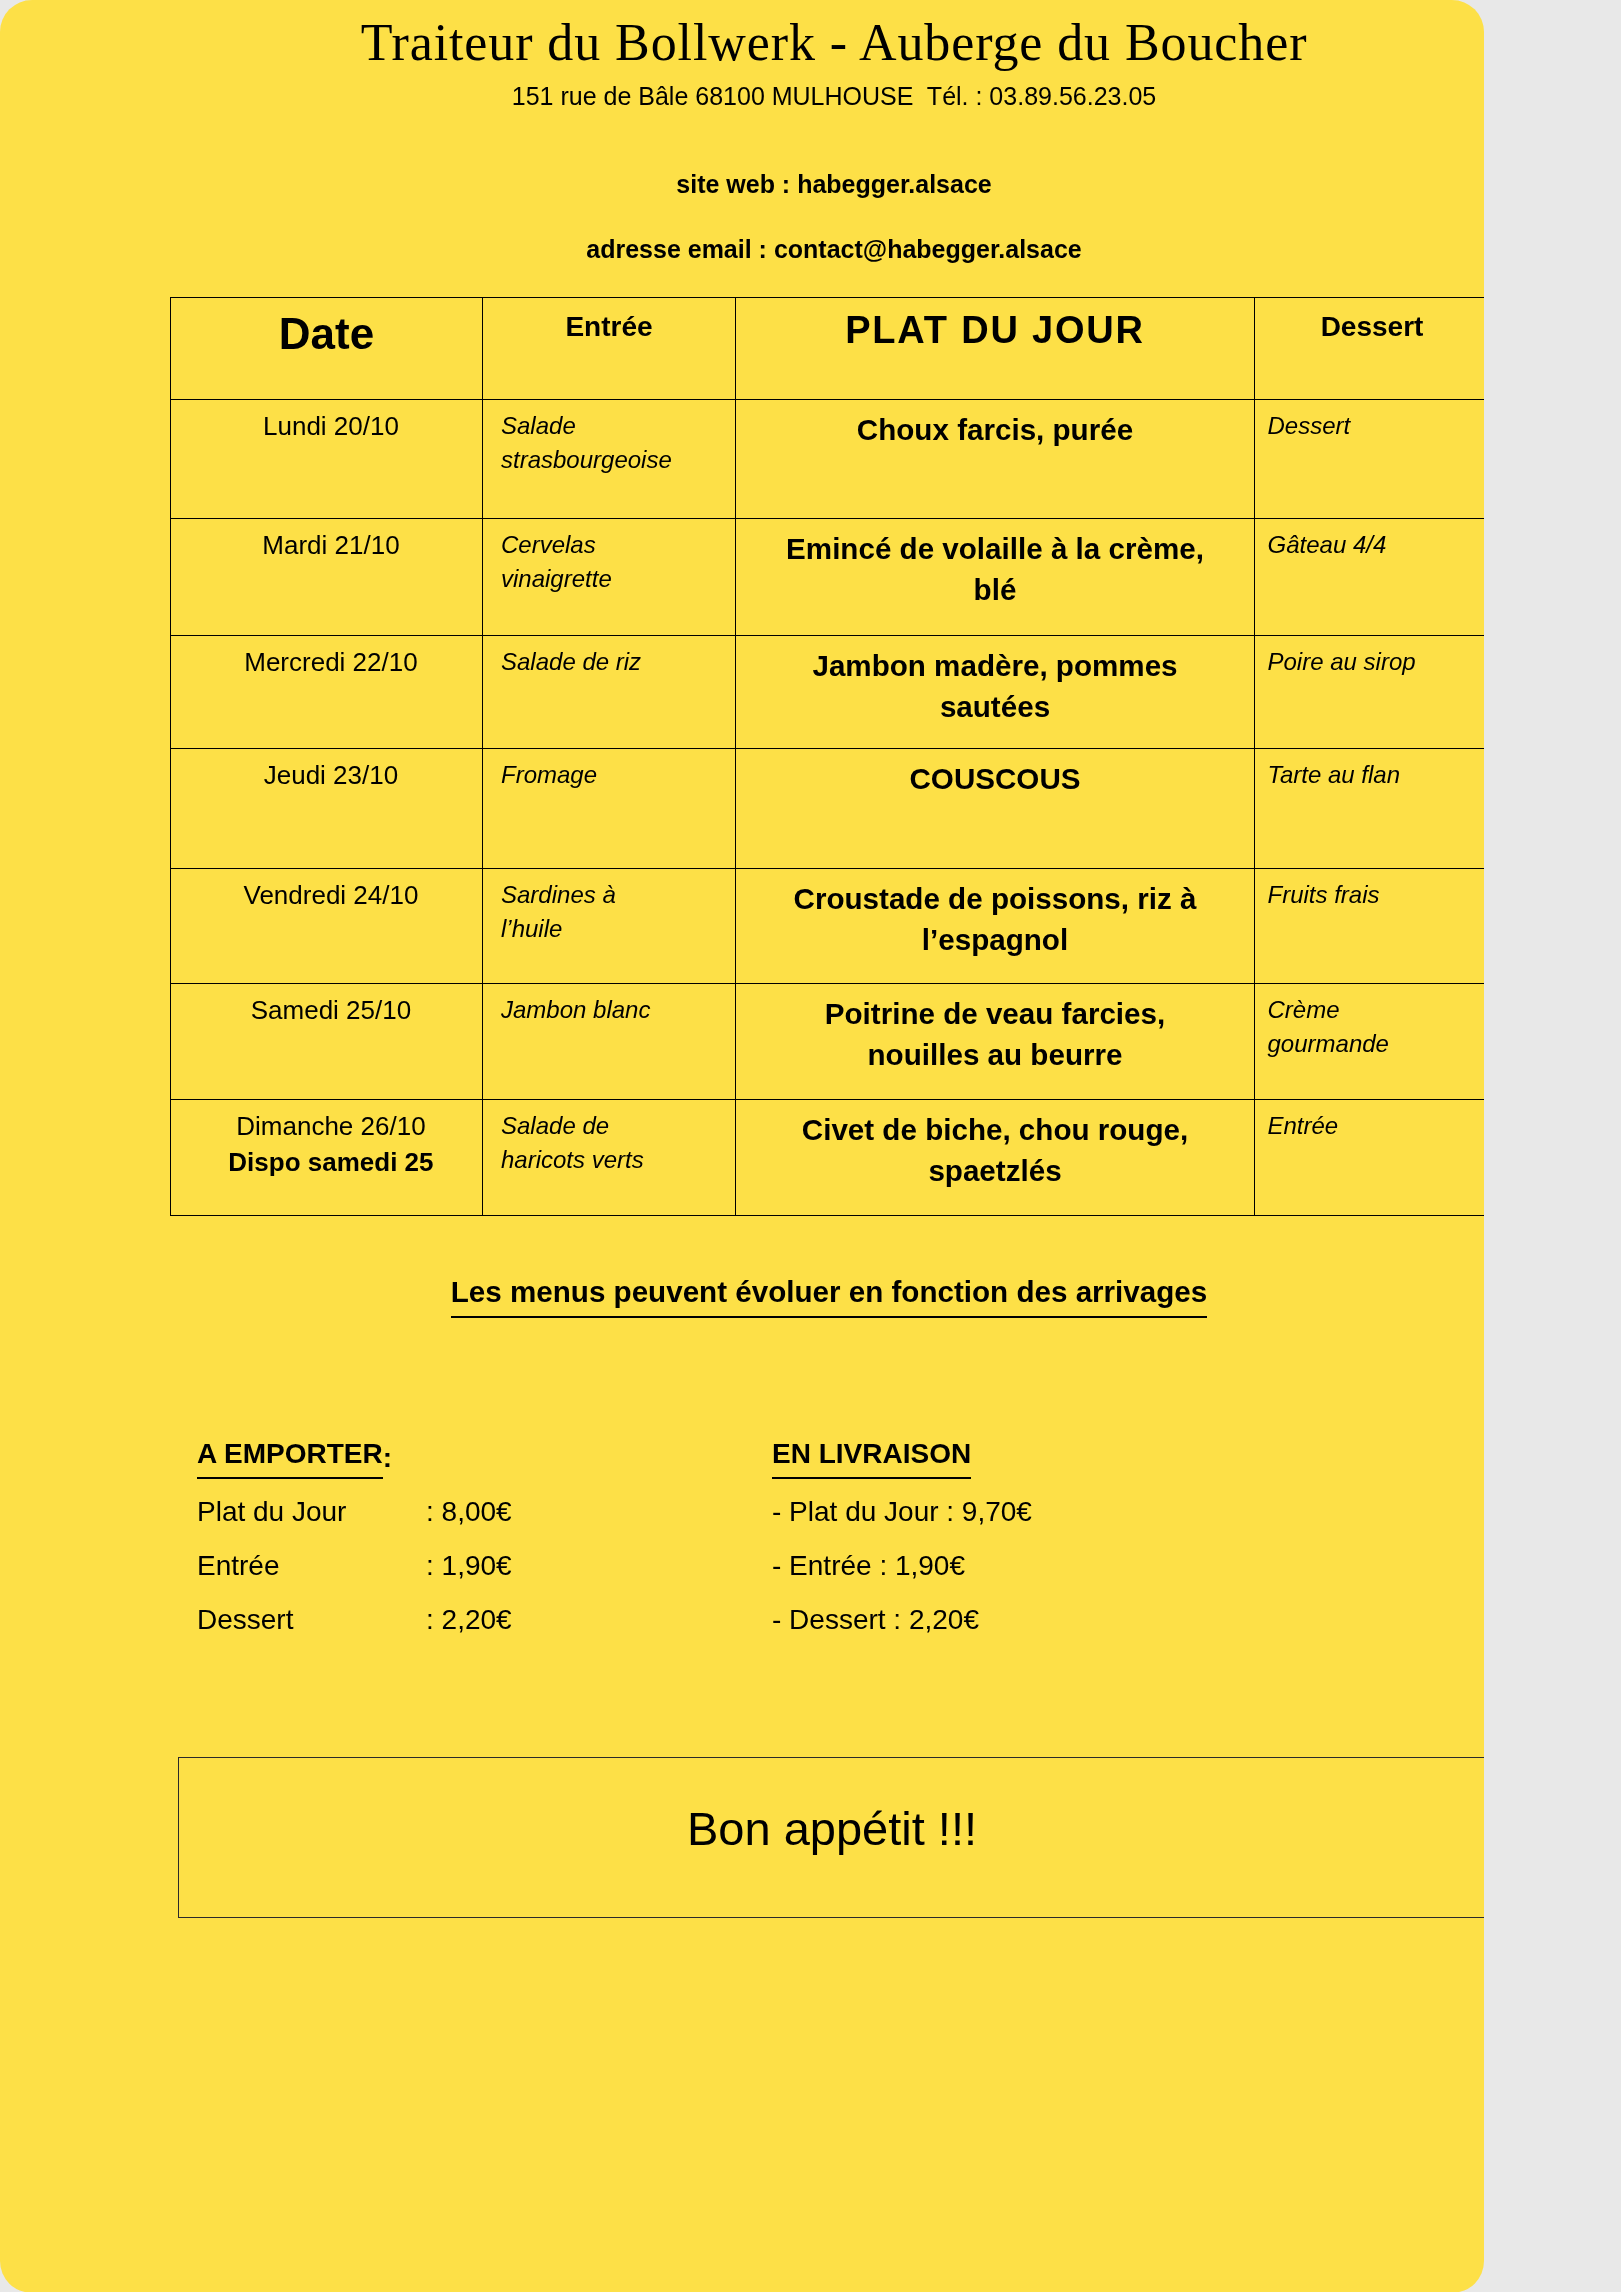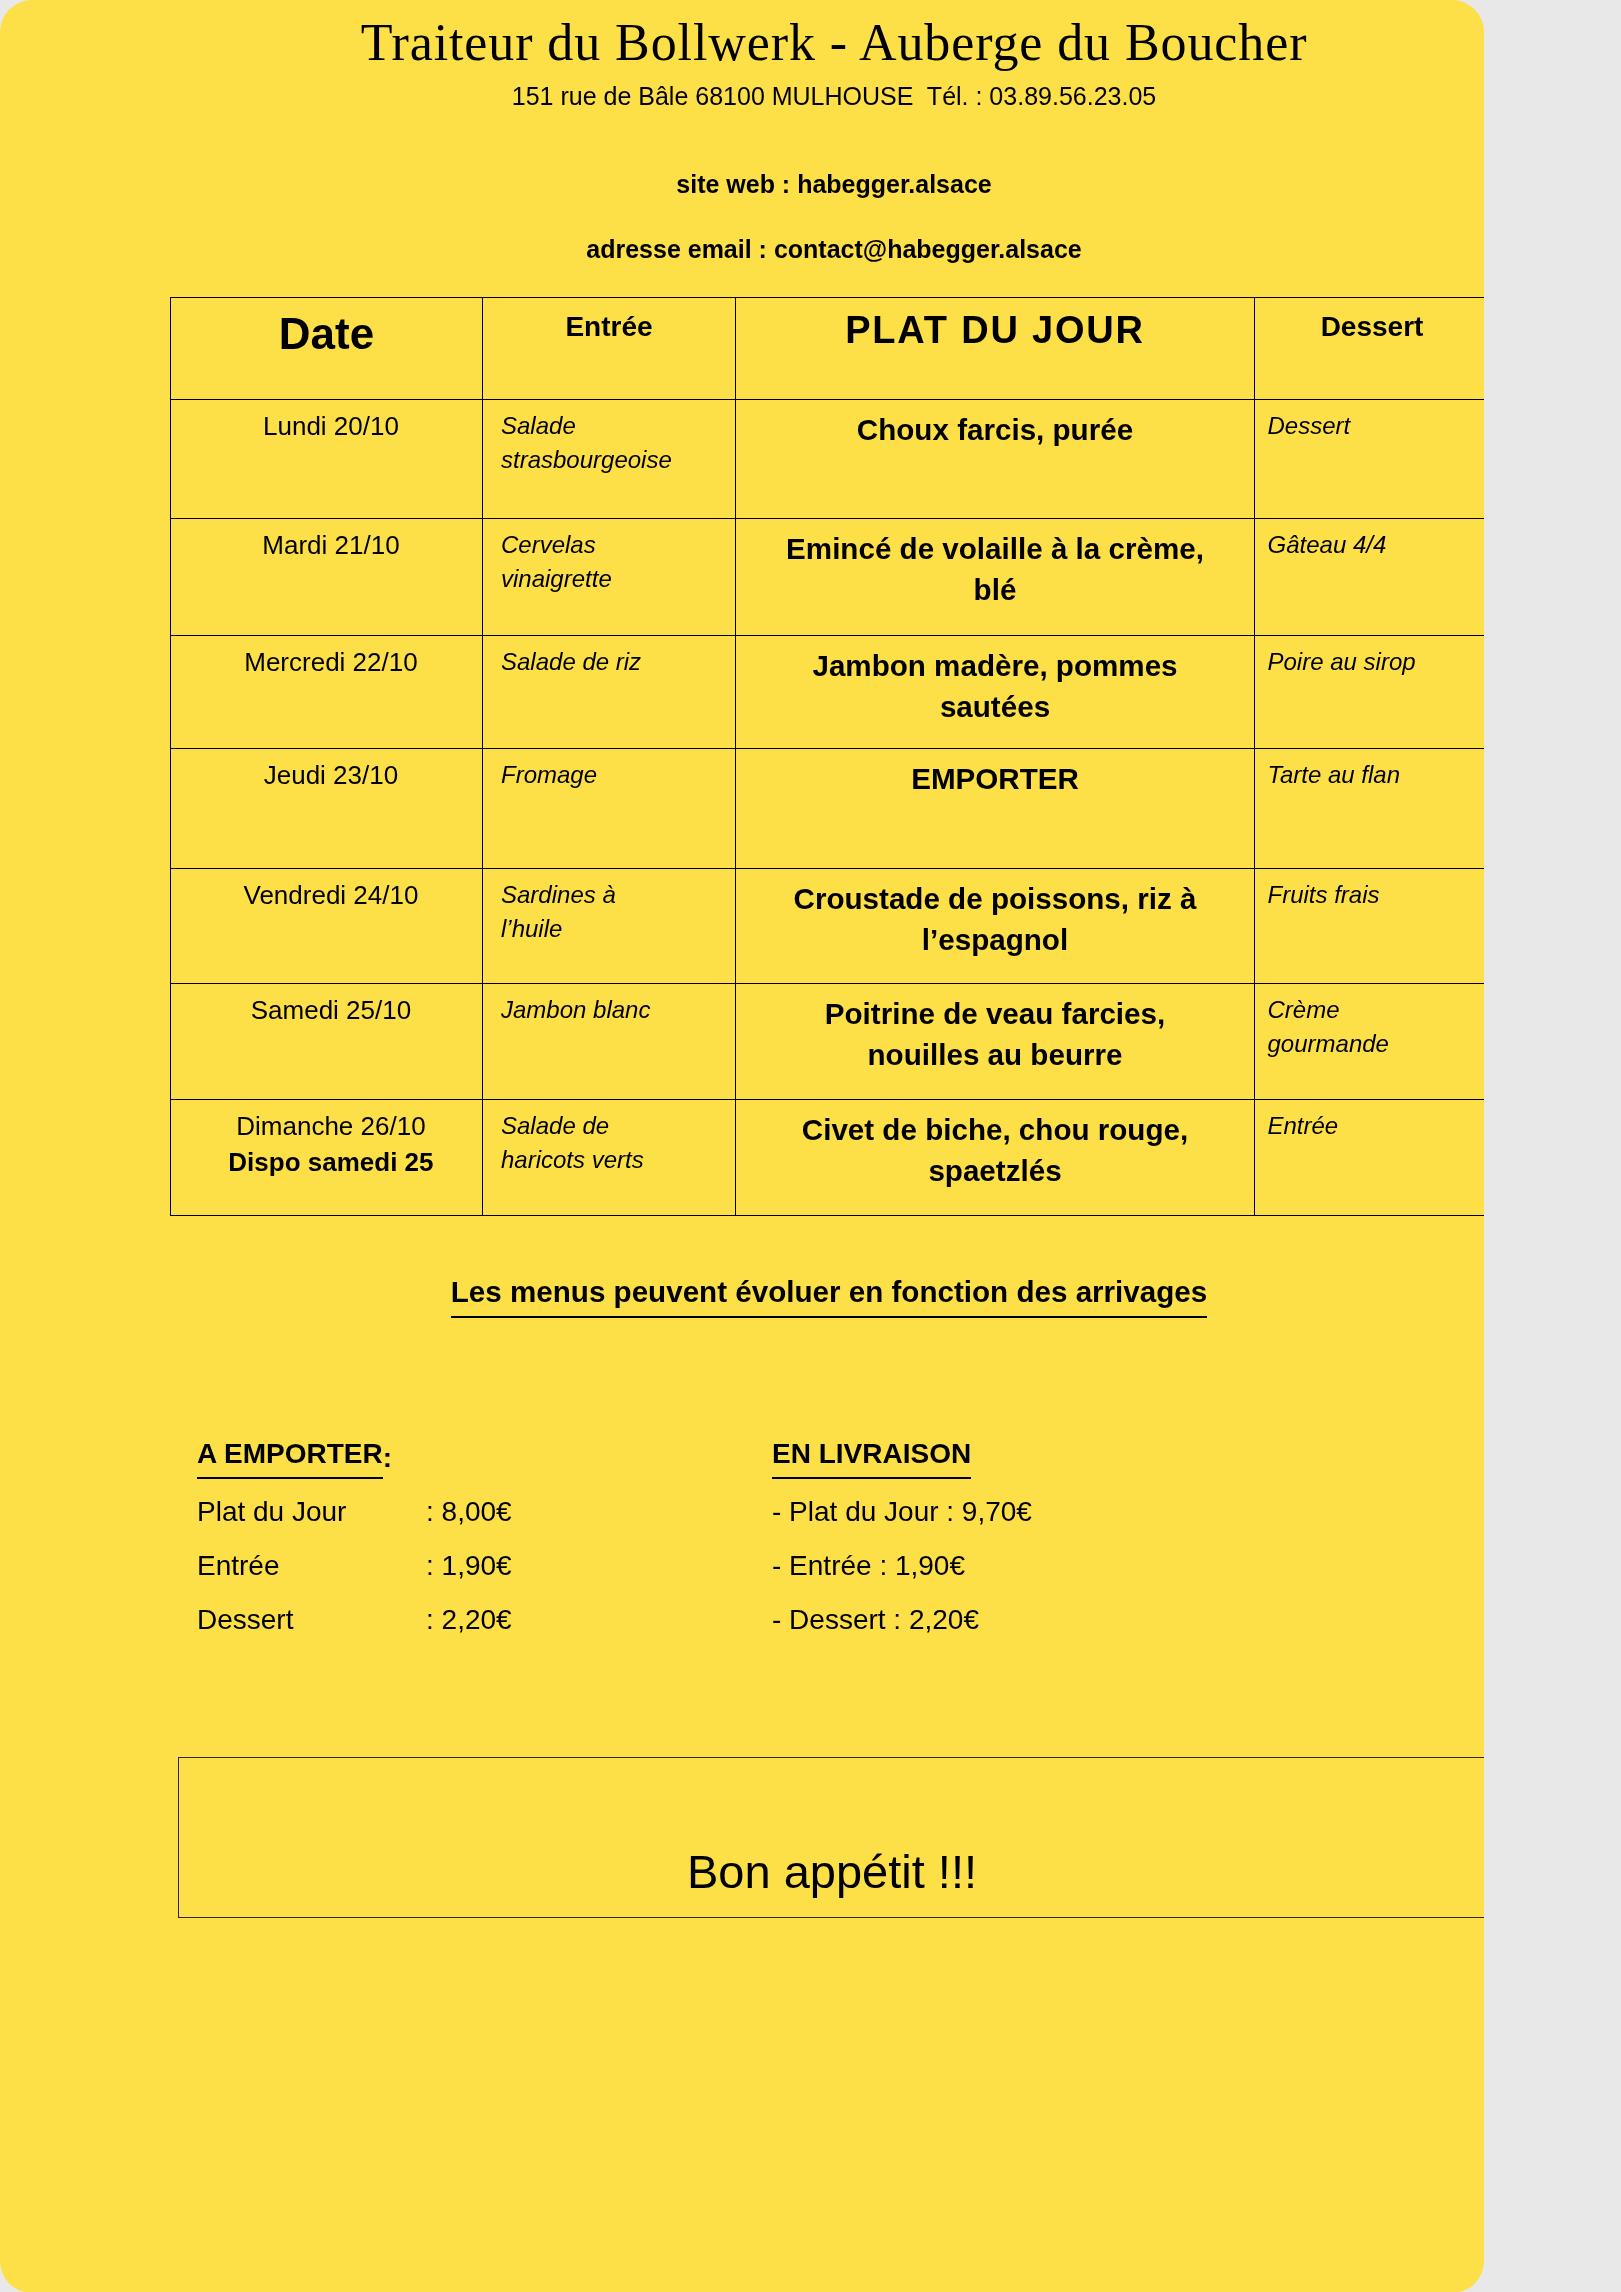--- a/index.html
+++ b/index.html
@@ -54,21 +54,21 @@
   .takeaway { left:197px; }
   .delivery { left:772px; }
   .p-head { font-weight:bold; }
   .u { border-bottom:2.7px solid #000; padding-bottom:7px; display:inline-block; }
   .takeaway .label { display:inline-block; width:229px; }
 
   .footer-box {
     position:absolute; left:178px; top:1757px;
     width:1308px; height:161px;
     border:1.8px solid #2a2a2a;
-    display:flex; justify-content:center; align-items:flex-end;
+    display:flex; justify-content:center; align-items:center;
     padding-bottom:18px; box-sizing:border-box;
     font-size:47px;
   }
 </style>
 </head>
 <body>
 
 <div class="page">
 
   <div class="center-line title">Traiteur du Bollwerk - Auberge du Boucher</div>
@@ -108,21 +108,21 @@
     <tr style="height:113px">
       <td class="c-date">Mercredi 22/10</td>
       <td class="c-entree">Salade de riz</td>
       <td class="c-plat">Jambon madère, pommes
 sautées</td>
       <td class="c-dessert">Poire au sirop</td>
     </tr>
     <tr style="height:120px">
       <td class="c-date">Jeudi 23/10</td>
       <td class="c-entree">Fromage</td>
-      <td class="c-plat">EMPORTER</td>
+      <td class="c-plat">COUSCOUS</td>
       <td class="c-dessert">Tarte au flan</td>
     </tr>
     <tr style="height:115px">
       <td class="c-date">Vendredi 24/10</td>
       <td class="c-entree">Sardines à
 l’huile</td>
       <td class="c-plat">Croustade de poissons, riz à
 l’espagnol</td>
       <td class="c-dessert">Fruits frais</td>
     </tr>

